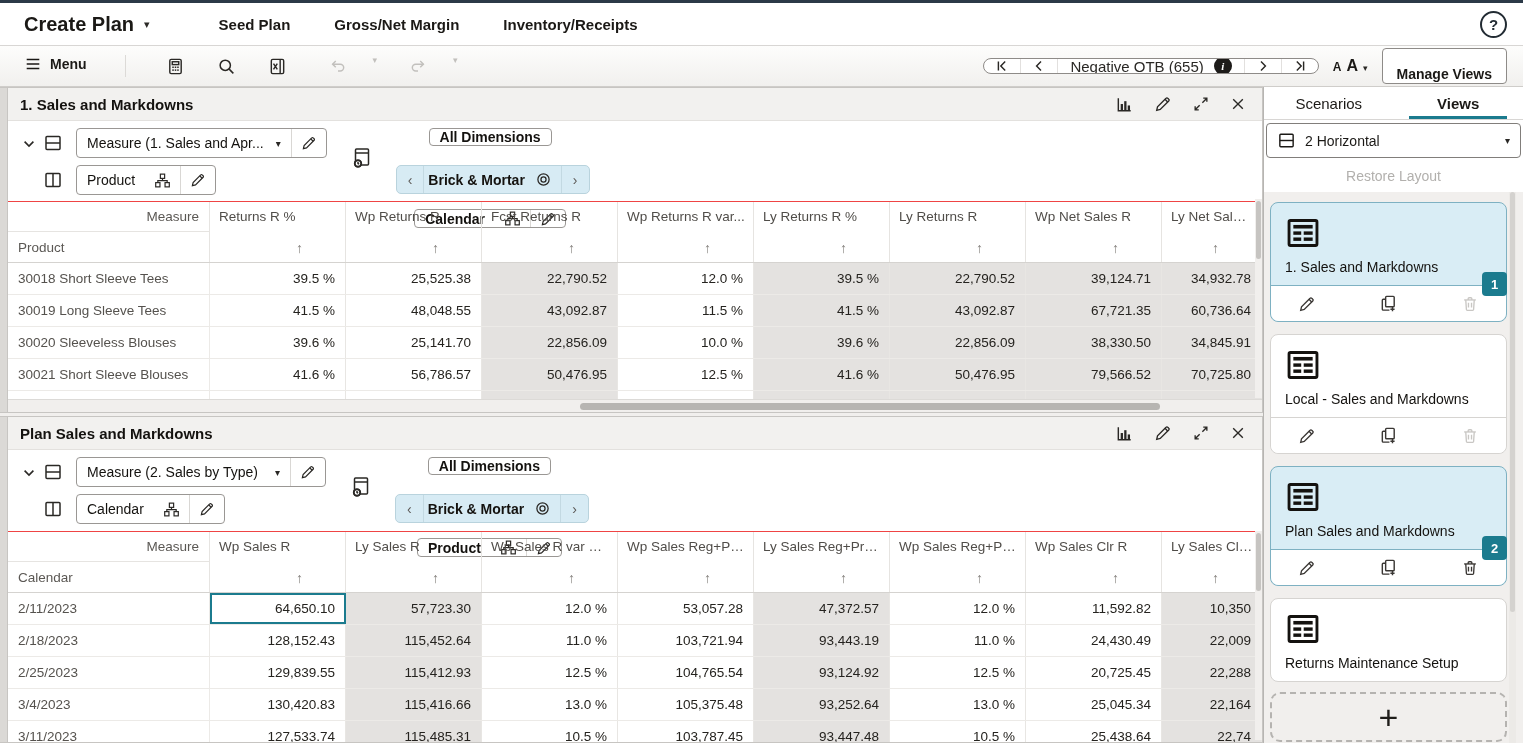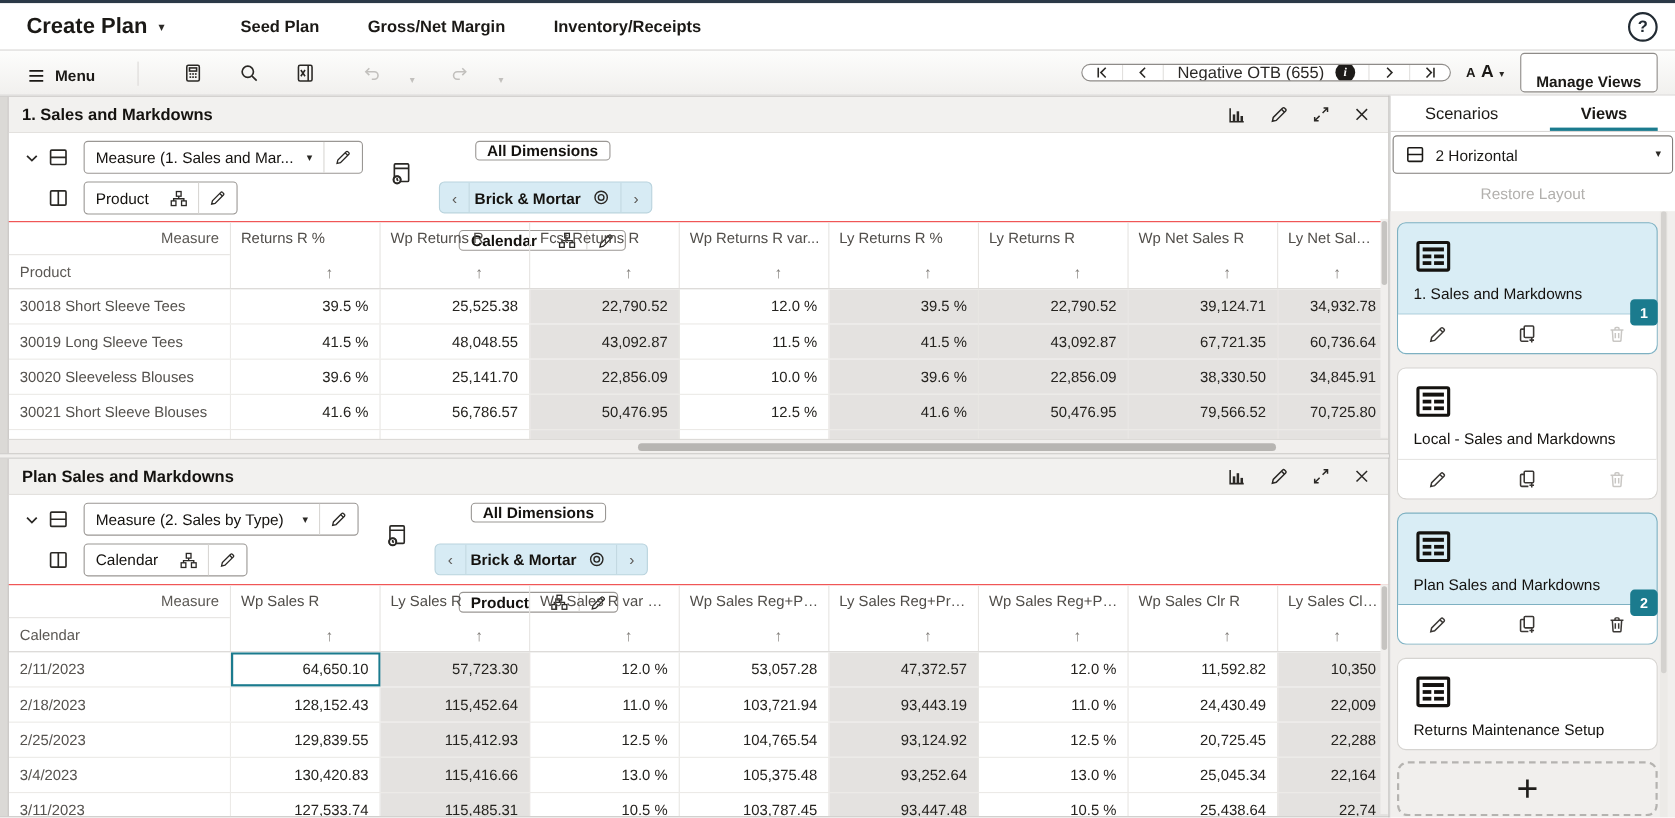--- a/index.html
+++ b/index.html
@@ -16,21 +16,21 @@
   .plan-title .caret { font-size:11px; color:#2c2a27; }
   .doc-tabs { display:flex; align-items:center; margin-left:52px; gap:10px; }
   .doc-tab { font-size:15px; font-weight:600; padding:7px 16px; border:1px solid transparent; border-radius:6px; cursor:pointer; white-space:nowrap; }
   .doc-tab.active { border-color:#9c9a97; background:#fff; }
   .help-circle { position:absolute; right:16px; top:8px; width:27px; height:27px; border:2.2px solid #222b33;
     border-radius:50%; display:flex; align-items:center; justify-content:center; font-size:15px; font-weight:700; color:#222b33; cursor:pointer; }
 
   
   .toolbar { height:41px; display:flex; align-items:center; padding:0 16px 0 24px;
     background:linear-gradient(#fdfdfc,#f1f0ee); border-bottom:1px solid #cfcdca; }
-  .tb-left { display:flex; align-items:flex-end; gap:28px; }
+  .tb-left { display:flex; align-items:flex-start; gap:28px; }
   .menu-btn { display:flex; align-items:center; gap:8px; font-size:14px; font-weight:600; cursor:pointer; }
   .tb-sep { width:1px; height:22px; background:#dcdad7; margin:0 10px; }
   .tb-ic { color:#2a2825; cursor:pointer; padding:2px; }
   .tb-ic.disabled { color:#c2c0bd; cursor:default; }
   .mini-caret { font-size:9px; color:#c2c0bd; margin:0 2px 0 -4px; }
   .tb-right { margin-left:auto; display:flex; align-items:center; gap:14px; }
   .navgroup { display:flex; align-items:stretch; height:16px; border:1px solid #8e8b88; border-radius:16px; background:#fff; overflow:hidden; }
   .navseg { display:flex; align-items:center; justify-content:center; padding:0 10px; cursor:pointer; color:#2a2825; }
   .navseg + .navseg { border-left:1px solid #e2e0de; }
   .navlabel { display:flex; align-items:center; gap:10px; font-size:15px; padding:0 12px; cursor:default; }
@@ -282,21 +282,21 @@
             </span>
         <div class="axes">
           <div class="axisrow">
             <span class="axis-ic">
                   <svg width="20" height="20" viewBox="0 0 20 20" fill="none" stroke="currentColor" stroke-width="1.5">
                     <rect x="3" y="3.5" width="14" height="13" rx="1"></rect>
                     <path d="M3 10h14"></path>
                   </svg>
                 </span>
             <div class="ctl measure-ctl">
-              <span class="txt">Measure (1. Sales and Mar...</span>
+              <span class="txt">Measure (1. Sales and Apr...</span>
               <span class="dd" style="margin-left:auto">▾</span>
               <span class="div"></span>
               <span class="pic">
                     <svg width="16" height="16" viewBox="0 0 20 20" fill="none" stroke="currentColor" stroke-width="1.5">
                       <path d="M3 17l.9-3.9L13.4 3.6a1.3 1.3 0 0 1 1.9 0l1.1 1.1a1.3 1.3 0 0 1 0 1.9L6.9 16.1 3 17z"></path>
                       <path d="M12.2 4.8l3 3"></path>
                     </svg>
                   </span>
             </div>
           </div>

